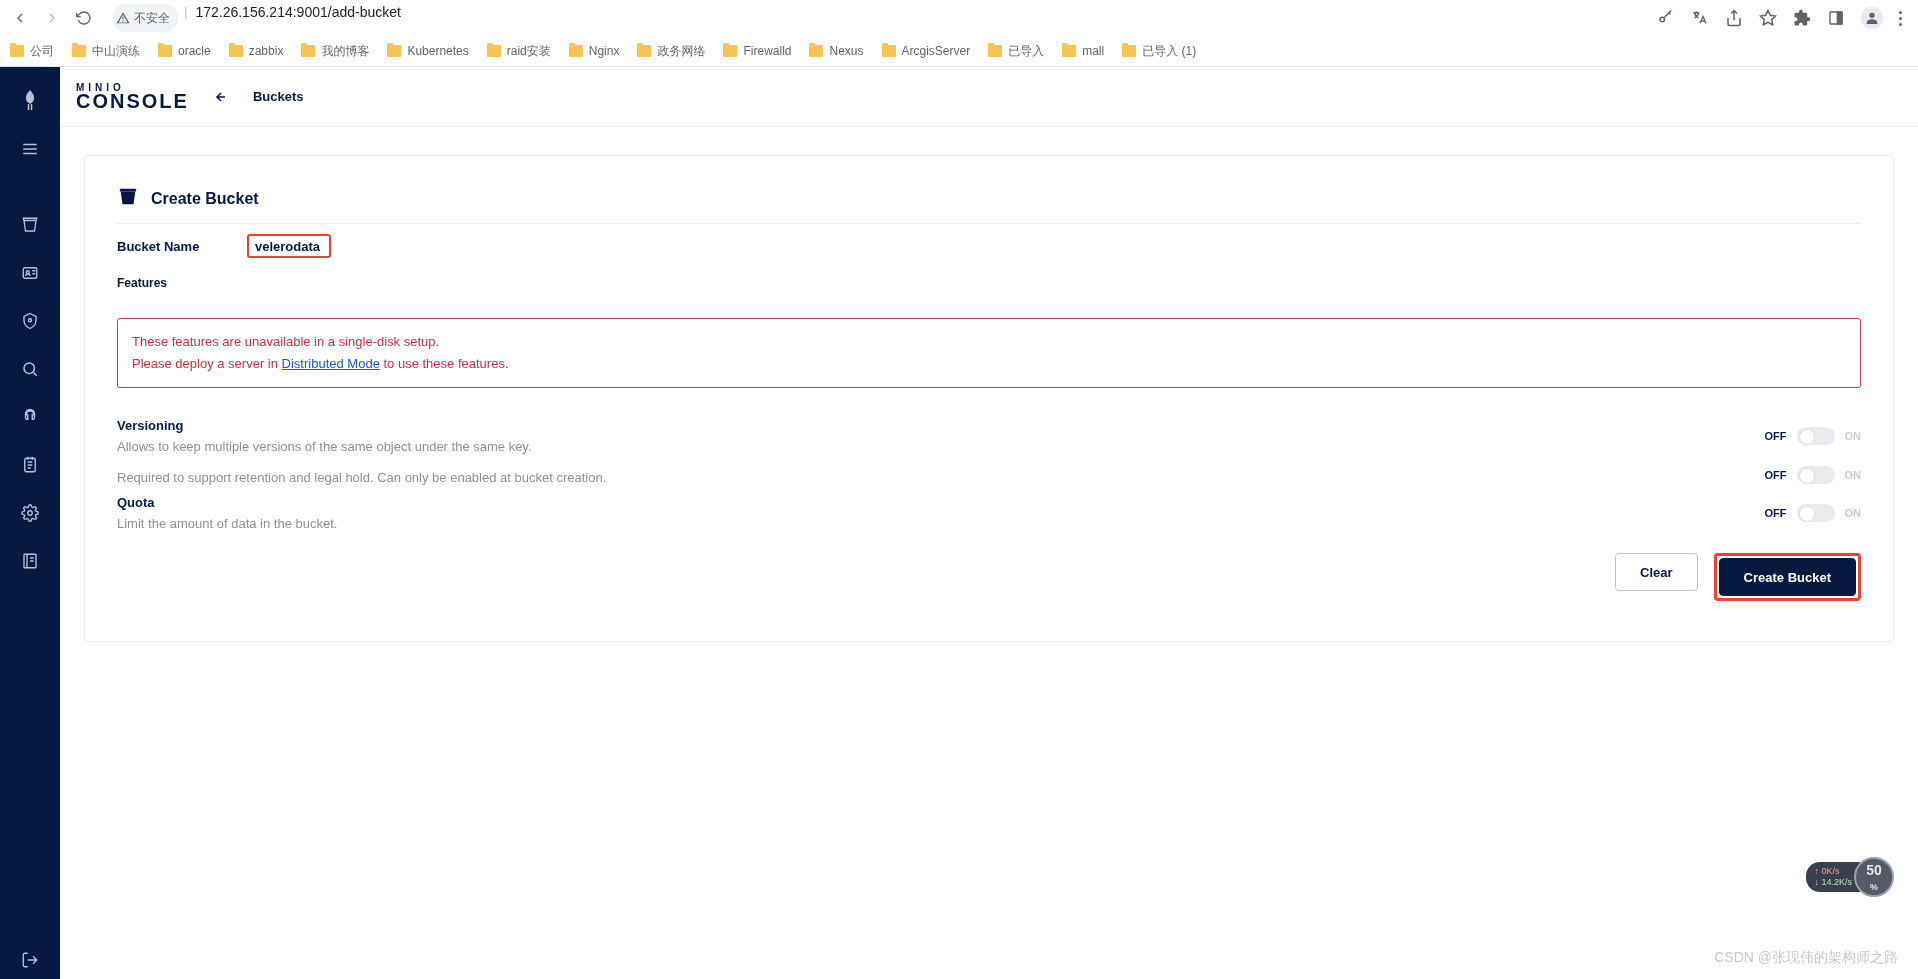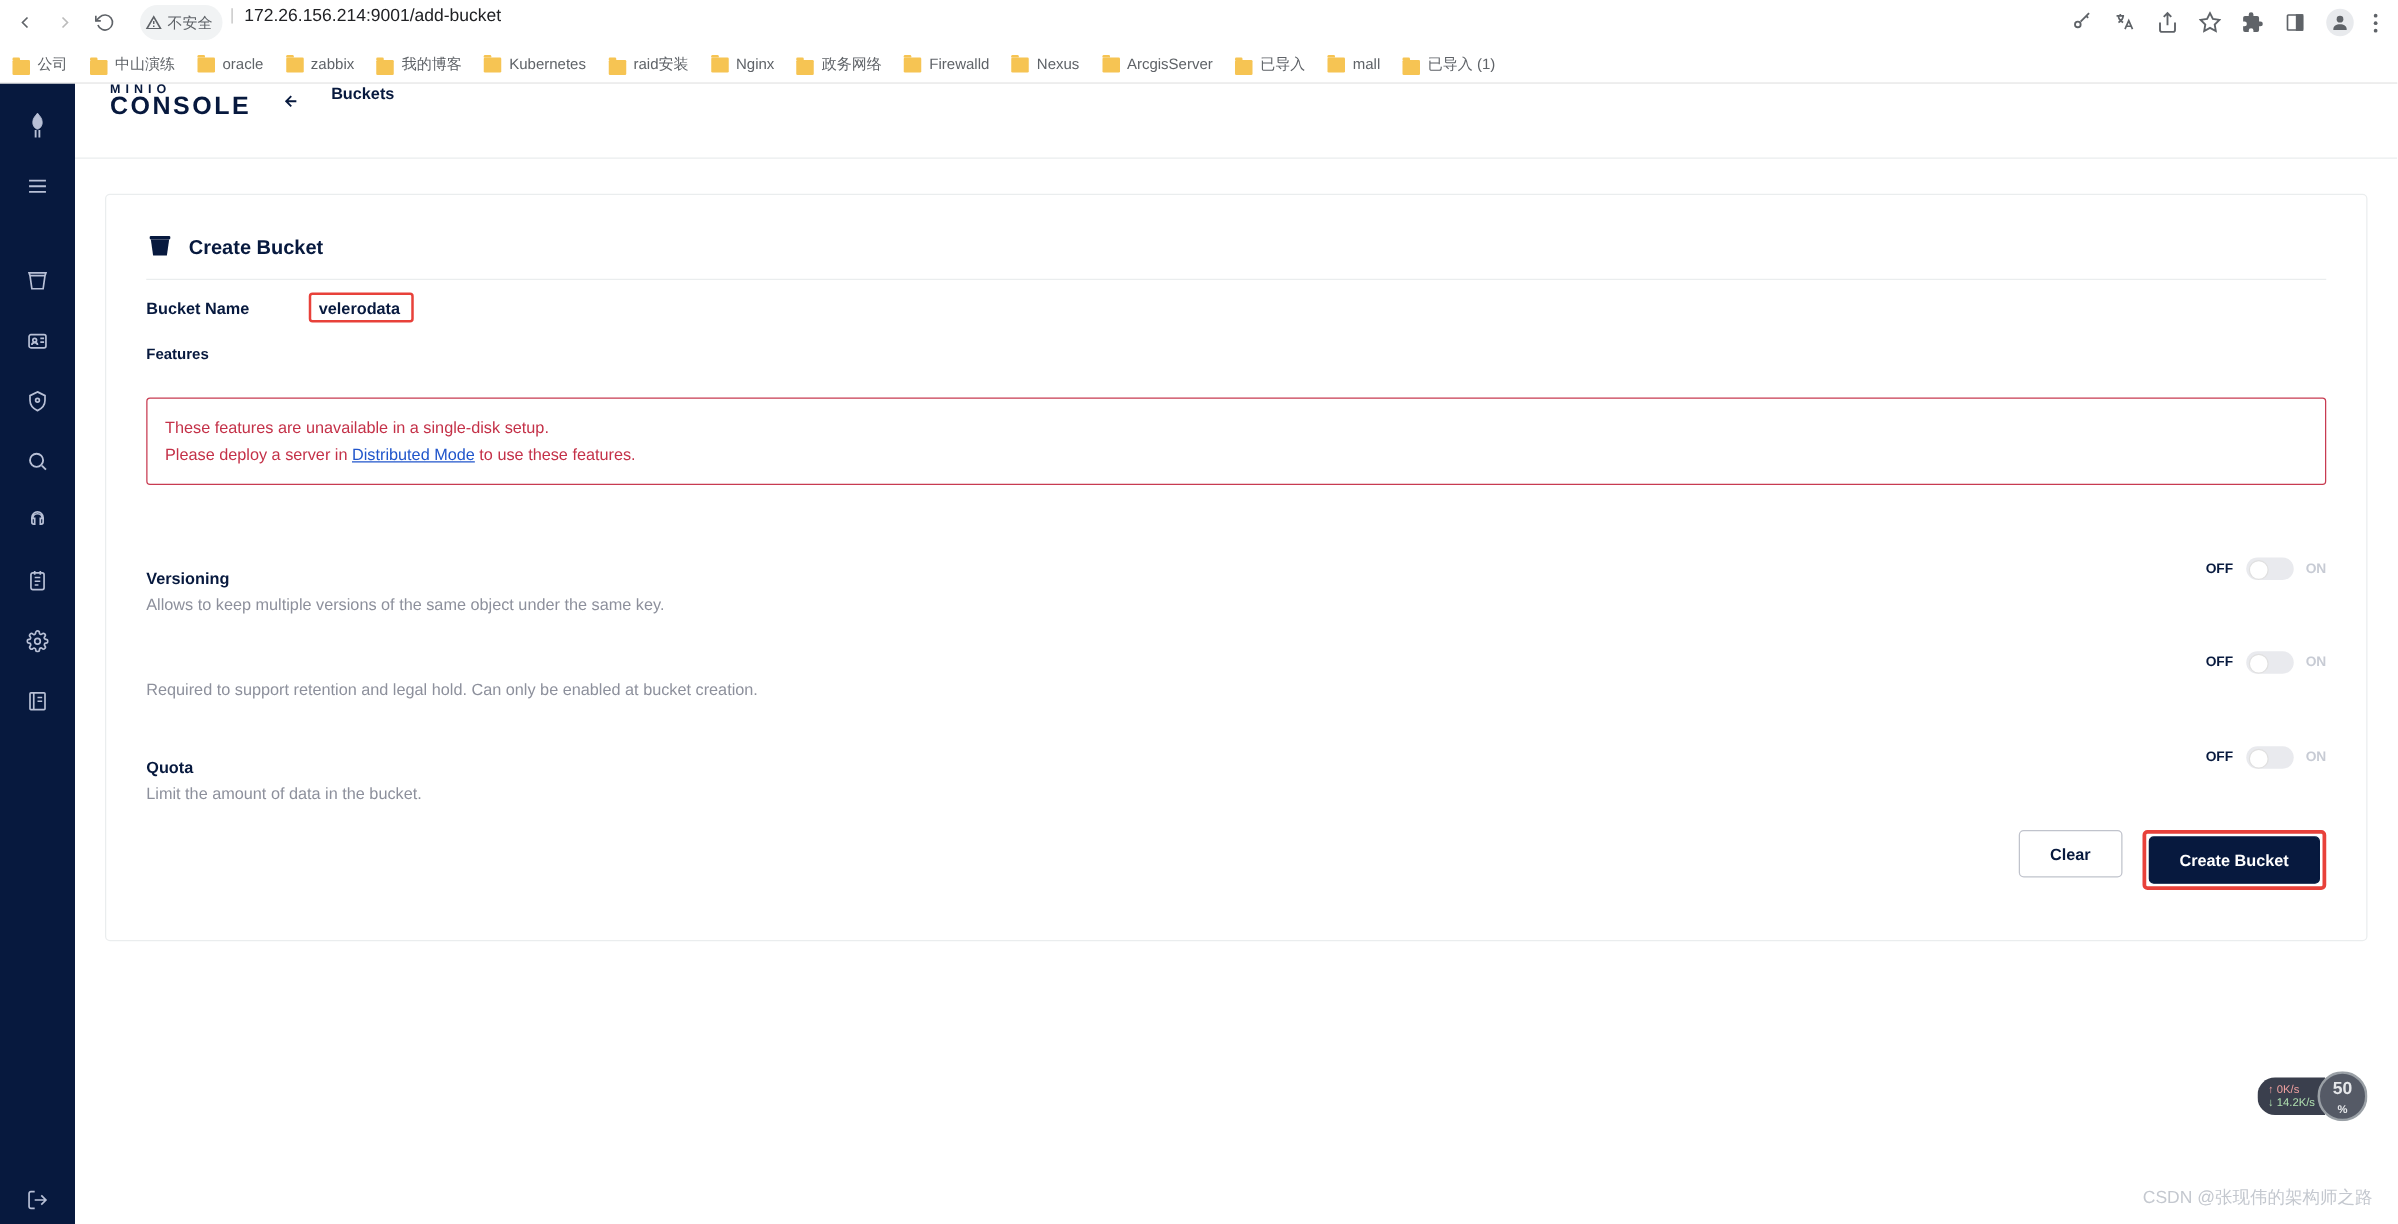--- a/index.html
+++ b/index.html
@@ -13,34 +13,34 @@
     .url-bar { flex: 1; display: flex; height: 28px; gap: 6px; padding: 0 8px; color: #5f6368; font-size: 13px; }
     .url-insecure { display: flex; align-items: center; gap: 4px; padding: 2px 8px 2px 4px; background: #f1f3f4; border-radius: 14px; font-size: 12px; color: #5f6368; }
     .url-addr { color: #202124; font-size: 14px; margin-left: 2px; }
     .chrome-icons { display: flex; align-items: center; gap: 16px; padding-right: 8px; }
     .chrome-icon { width: 18px; height: 18px; display: flex; align-items: center; justify-content: center; color: #5f6368; cursor: pointer; }
     .profile-circle { width: 22px; height: 22px; border-radius: 50%; background: #e8eaed; display: flex; align-items: center; justify-content: center; color: #5f6368; }
     .kebab { display: flex; flex-direction: column; gap: 3px; }
     .kebab span { width: 3px; height: 3px; background: #5f6368; border-radius: 50%; }
 
     .bookmarks-row { display: flex; align-items: center; height: 30px; padding: 0 10px; gap: 18px; font-size: 12px; color: #5f6368; }
-    .bookmark { display: flex; align-items: flex-end; gap: 6px; cursor: pointer; }
+    .bookmark { display: flex; align-items: center; gap: 6px; cursor: pointer; }
     .folder-icon { width: 14px; height: 12px; background: #f6c453; border-radius: 1px; position: relative; }
     .folder-icon:before { content: ""; position: absolute; top: -2px; left: 0; width: 6px; height: 2px; background: #f6c453; border-radius: 1px 1px 0 0; }
 
     
     .app { display: flex; height: calc(100vh - 66px); }
     .sidebar { width: 60px; background: #07193e; display: flex; flex-direction: column; align-items: center; padding-top: 14px; gap: 8px; }
     .side-item { width: 40px; height: 40px; display: flex; align-items: center; justify-content: center; color: #b8c0d6; cursor: pointer; border-radius: 4px; }
     .side-item svg { stroke: #b8c0d6; fill: none; }
     .side-spacer { flex: 1; }
 
     .main { flex: 1; background: #fff; overflow-y: auto; position: relative; }
 
-    .topbar { display: flex; align-items: flex-start; height: 60px; padding: 0 28px; gap: 18px; border-bottom: 1px solid #eaedee; }
+    .topbar { display: flex; align-items: center; height: 60px; padding: 0 16px; gap: 18px; border-bottom: 1px solid #eaedee; }
     .logo-block { display: flex; flex-direction: column; line-height: 0.9; }
     .logo-minio { font-size: 10px; letter-spacing: 4px; color: #07193e; font-weight: 700; }
     .logo-console { font-size: 20px; letter-spacing: 2px; color: #07193e; font-weight: 700; }
     .back-button { width: 28px; height: 28px; display: flex; align-items: center; justify-content: center; cursor: pointer; color: #07193e; }
     .crumb { color: #07193e; font-weight: 600; font-size: 13px; cursor: pointer; }
 
     .page-card { margin: 28px 24px; border: 1px solid #eaedee; border-radius: 4px; padding: 30px 32px 40px; }
 
     .title-row { display: flex; align-items: center; gap: 12px; margin-bottom: 12px; }
     .bucket-hdr-icon svg { fill: #07193e; }
@@ -50,21 +50,21 @@
     .field-label { width: 130px; font-size: 13px; font-weight: 700; color: #07193e; }
     .name-input-wrap { border: 2px solid #e8413a; border-radius: 3px; padding: 2px 6px; display: inline-block; }
     .name-input { border: none; outline: none; font-size: 13px; color: #07193e; width: 68px; background: transparent; font-weight: 600; }
 
     .section-title { font-size: 12px; font-weight: 700; color: #07193e; margin-top: 18px; }
 
     .warning-box { margin-top: 28px; border: 1px solid #c83b51; border-radius: 3px; padding: 12px 14px; line-height: 1.7; font-size: 13px; color: #c43148; }
     .warning-box a { color: #2055cb; text-decoration: underline; }
 
     .feature-row { display: flex; align-items: center; margin-top: 30px; gap: 14px; }
-    .feature-block { flex: 1; margin-top: 37px; }
+    .feature-block { flex: 1; }
     .feature-title { font-size: 13px; font-weight: 700; color: #07193e; }
     .feature-desc { color: #8d909c; font-size: 13px; margin-top: 6px; font-weight: 500; }
     .feature-row.tight { margin-top: 10px; }
 
     .toggle-wrap { display: flex; align-items: center; gap: 10px; font-size: 11px; text-transform: uppercase; }
     .tg-off { color: #07193e; font-weight: 700; }
     .tg-on { color: #c7cbd4; font-weight: 700; }
     .toggle { width: 38px; height: 18px; background: #e9eaee; border-radius: 10px; position: relative; cursor: pointer; }
     .toggle:after { content: ""; position: absolute; top: 2px; left: 2px; width: 14px; height: 14px; background: #fff; border: 1px solid #e0e0e0; border-radius: 50%; }
 

